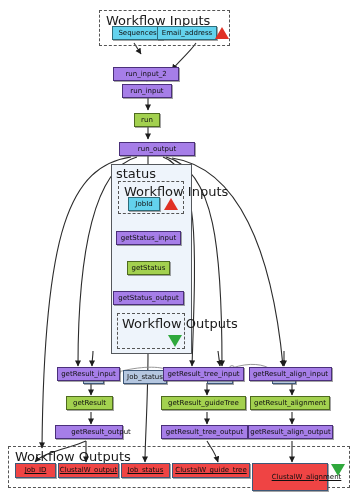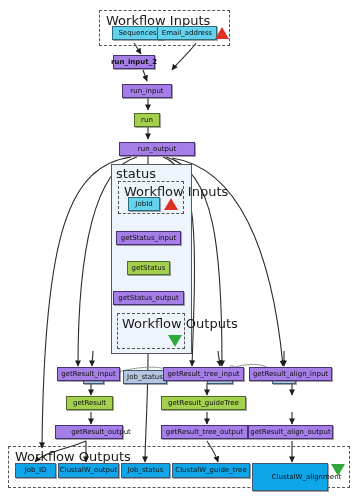--- a/index.html
+++ b/index.html
@@ -13,21 +13,21 @@
   .grp-solid{border:1px solid #55585c;background:#eef4fb;}
   .grp-label{position:absolute;font-size:13px;color:#1a1a1a;white-space:nowrap;}
 
   .node{position:absolute;box-sizing:border-box;display:flex;align-items:center;
         justify-content:center;border:1px solid #3a3a3a;font-size:7px;color:#101010;
         white-space:nowrap;line-height:1;box-shadow:1px 1px 0 rgba(90,90,90,.55);}
   .n-input{background:#63d2ed;border-color:#2d6c7a;}
   .n-proc{background:#a67ee8;border-color:#4a2f7a;}
   .n-run{background:#a3d14f;border-color:#4e6b1f;}
   .n-port{background:#b5c7e0;border-color:#3e5878;margin-top:36px;}
-  .n-out{background:#0ea5e9;border-color:#3e5878;}
+  .n-out{background:#ef4444;border-color:#3e5878;text-decoration:underline;}
 
   .tri{position:absolute;width:0;height:0;}
   .tri-up{border-left:7px solid transparent;border-right:7px solid transparent;
           border-bottom:12px solid #e03024;}
   .tri-down{border-left:7px solid transparent;border-right:7px solid transparent;
             border-top:12px solid #2fa83c;}
 </style>
 </head>
 <body>
 
@@ -86,21 +86,21 @@
     </g>
   </svg>
 
   <div class="grp grp-dashed" style="left:99px;top:10px;width:131px;height:36px;"></div>
   <div class="grp-label" style="left:106px;top:13px;">Workflow Inputs</div>
 
   <div class="node n-input" style="left:112px;top:26px;width:51px;height:14px;">Sequences</div>
   <div class="node n-input" style="left:157px;top:26px;width:60px;height:14px;">Email_address</div>
   <div class="tri tri-up" style="left:215px;top:27px;"></div>
 
-  <div class="node n-proc" style="left:113px;top:55px;width:42px;height:14px;font-weight:bold;">run_input_2</div>
+  <div class="node n-proc" style="left:113px;top:67px;width:66px;height:14px;">run_input_2</div>
   <div class="node n-proc" style="left:122px;top:84px;width:50px;height:14px;">run_input</div>
   <div class="node n-run" style="left:134px;top:113px;width:26px;height:14px;">run</div>
   <div class="node n-proc" style="left:119px;top:142px;width:76px;height:14px;">run_output</div>
 
   <div class="grp grp-solid" style="left:111px;top:164px;width:81px;height:190px;"></div>
   <div class="grp-label" style="left:116px;top:166px;">status</div>
 
   <div class="grp grp-dashed" style="left:118px;top:181px;width:66px;height:33px;"></div>
   <div class="grp-label" style="left:124px;top:184px;">Workflow Inputs</div>
   <div class="node n-input" style="left:128px;top:197px;width:32px;height:14px;">JobId</div>
@@ -121,20 +121,21 @@
 
   <div class="node n-proc" style="left:57px;top:367px;width:63px;height:14px;">getResult_input</div>
   <div class="node n-run" style="left:66px;top:396px;width:47px;height:14px;">getResult</div>
   <div class="node n-proc" style="left:55px;top:425px;width:68px;height:14px;padding-left:24px;">getResult_output</div>
 
   <div class="node n-proc" style="left:163px;top:367px;width:81px;height:14px;">getResult_tree_input</div>
   <div class="node n-run" style="left:161px;top:396px;width:85px;height:14px;">getResult_guideTree</div>
   <div class="node n-proc" style="left:161px;top:425px;width:87px;height:14px;">getResult_tree_output</div>
 
   <div class="node n-proc" style="left:249px;top:367px;width:83px;height:14px;">getResult_align_input</div>
+  <div class="node n-run" style="left:250px;top:396px;width:80px;height:14px;">getResult_alignment</div>
   <div class="node n-proc" style="left:248px;top:425px;width:85px;height:14px;">getResult_align_output</div>
 
   <div class="grp grp-dashed" style="left:8px;top:446px;width:342px;height:42px;"></div>
   <div class="grp-label" style="left:15px;top:449px;">Workflow Outputs</div>
 
   <div class="node n-out" style="left:15px;top:463px;width:41px;height:15px;">Job_ID</div>
   <div class="node n-out" style="left:58px;top:463px;width:61px;height:15px;">ClustalW_output</div>
   <div class="node n-out" style="left:121px;top:463px;width:49px;height:15px;">Job_status</div>
   <div class="node n-out" style="left:172px;top:463px;width:78px;height:15px;">ClustalW_guide_tree</div>
   <div class="node n-out" style="left:252px;top:463px;width:76px;height:28px;padding-left:33px;">ClustalW_alignment</div>

